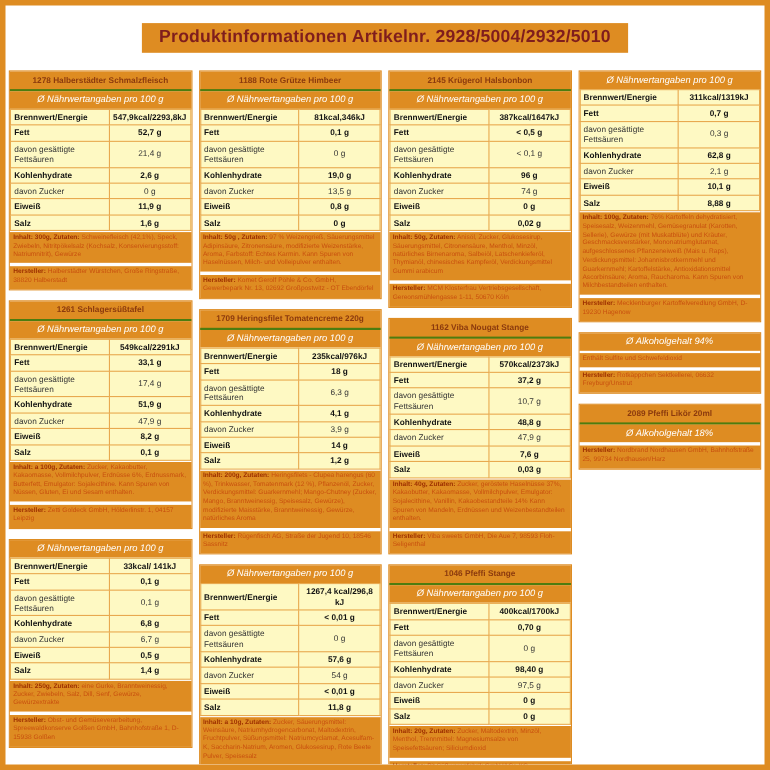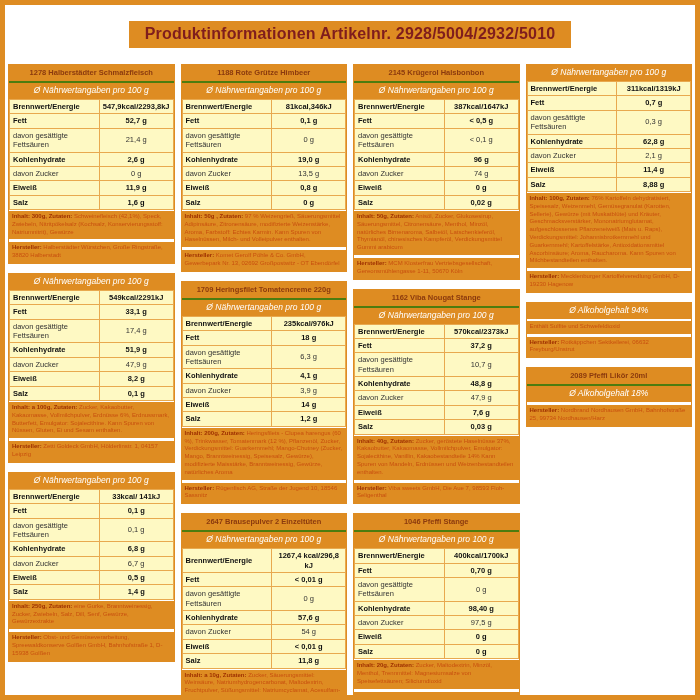--- a/index.html
+++ b/index.html
@@ -91,20 +91,21 @@
     <div class="p-ingredients">
       <span class="b">Inhalt: 300g, Zutaten:</span>
       <span>Schweinefleisch (42,1%), Speck, Zwiebeln, Nitritpökelsalz (Kochsalz, Konservierungsstoff: Natriumnitrit), Gewürze</span>
     </div>
     <div class="p-hersteller">
       <span class="b">Hersteller:</span>
       <span>Halberstädter Würstchen, Große Ringstraße, 38820 Halberstadt</span>
     </div>
   </div>
         <div class="product">
+    <div class="p-header">1261 Schlagersüßtafel</div>
     <div class="p-subheader">Ø Nährwertangaben pro 100 g</div>
     <table class="p-table">
             <tbody>
               <tr class="bold">
     <td class="lbl">Brennwert/Energie</td>
     <td class="val">549kcal/2291kJ</td>
   </tr>
               <tr class="bold">
     <td class="lbl">Fett</td>
     <td class="val">33,1 g</td>
@@ -271,21 +272,20 @@
     <div class="p-ingredients">
       <span class="b">Inhalt: 200g, Zutaten:</span>
       <span>Heringsfilets - Clupea harengus (60 %), Trinkwasser, Tomatenmark (12 %), Pflanzenöl, Zucker, Verdickungsmittel: Guarkernmehl; Mango-Chutney (Zucker, Mango, Branntweinessig, Speisesalz, Gewürze), modifizierte Maisstärke, Branntweinessig, Gewürze, natürliches Aroma</span>
     </div>
     <div class="p-hersteller">
       <span class="b">Hersteller:</span>
       <span>Rügenfisch AG, Straße der Jugend 10, 18546 Sassnitz</span>
     </div>
   </div>
         <div class="product">
-    <div class="p-header">2647 Brausepulver 2 Einzeltüten</div>
     <div class="p-subheader">Ø Nährwertangaben pro 100 g</div>
     <table class="p-table">
             <tbody>
               <tr class="bold">
     <td class="lbl">Brennwert/Energie</td>
     <td class="val">1267,4 kcal/296,8 kJ</td>
   </tr>
               <tr class="bold">
     <td class="lbl">Fett</td>
     <td class="val">&lt; 0,01 g</td>
@@ -480,21 +480,21 @@
               <tr class="bold">
     <td class="lbl">Kohlenhydrate</td>
     <td class="val">62,8 g</td>
   </tr>
               <tr>
     <td class="lbl">davon Zucker</td>
     <td class="val">2,1 g</td>
   </tr>
               <tr class="bold">
     <td class="lbl">Eiweiß</td>
-    <td class="val">11,4 g</td>
+    <td class="val">10,1 g</td>
   </tr>
               <tr class="bold">
     <td class="lbl">Salz</td>
     <td class="val">8,88 g</td>
   </tr>
             </tbody>
           </table>
 
     <div class="p-ingredients">
       <span class="b">Inhalt: 100g, Zutaten:</span>

